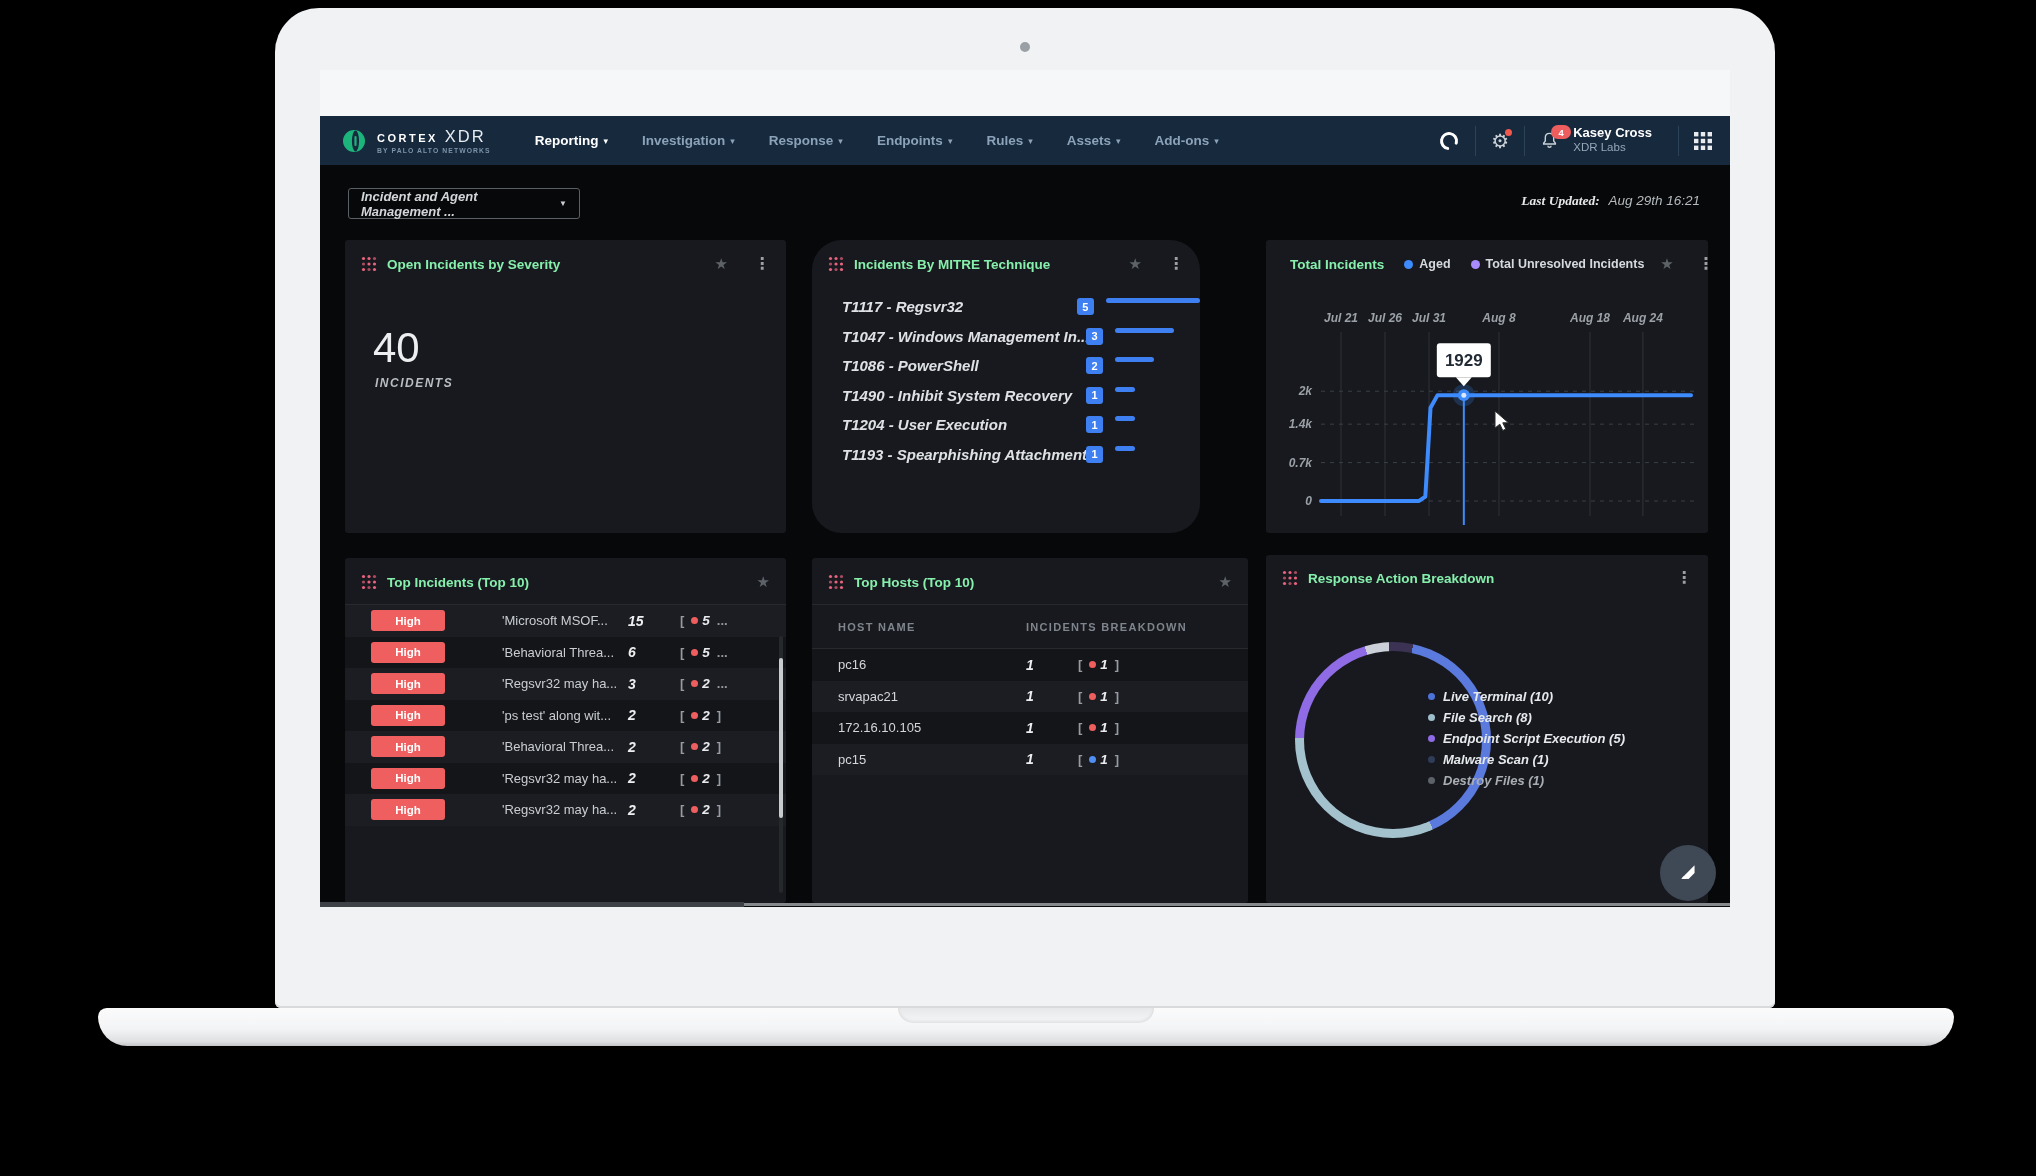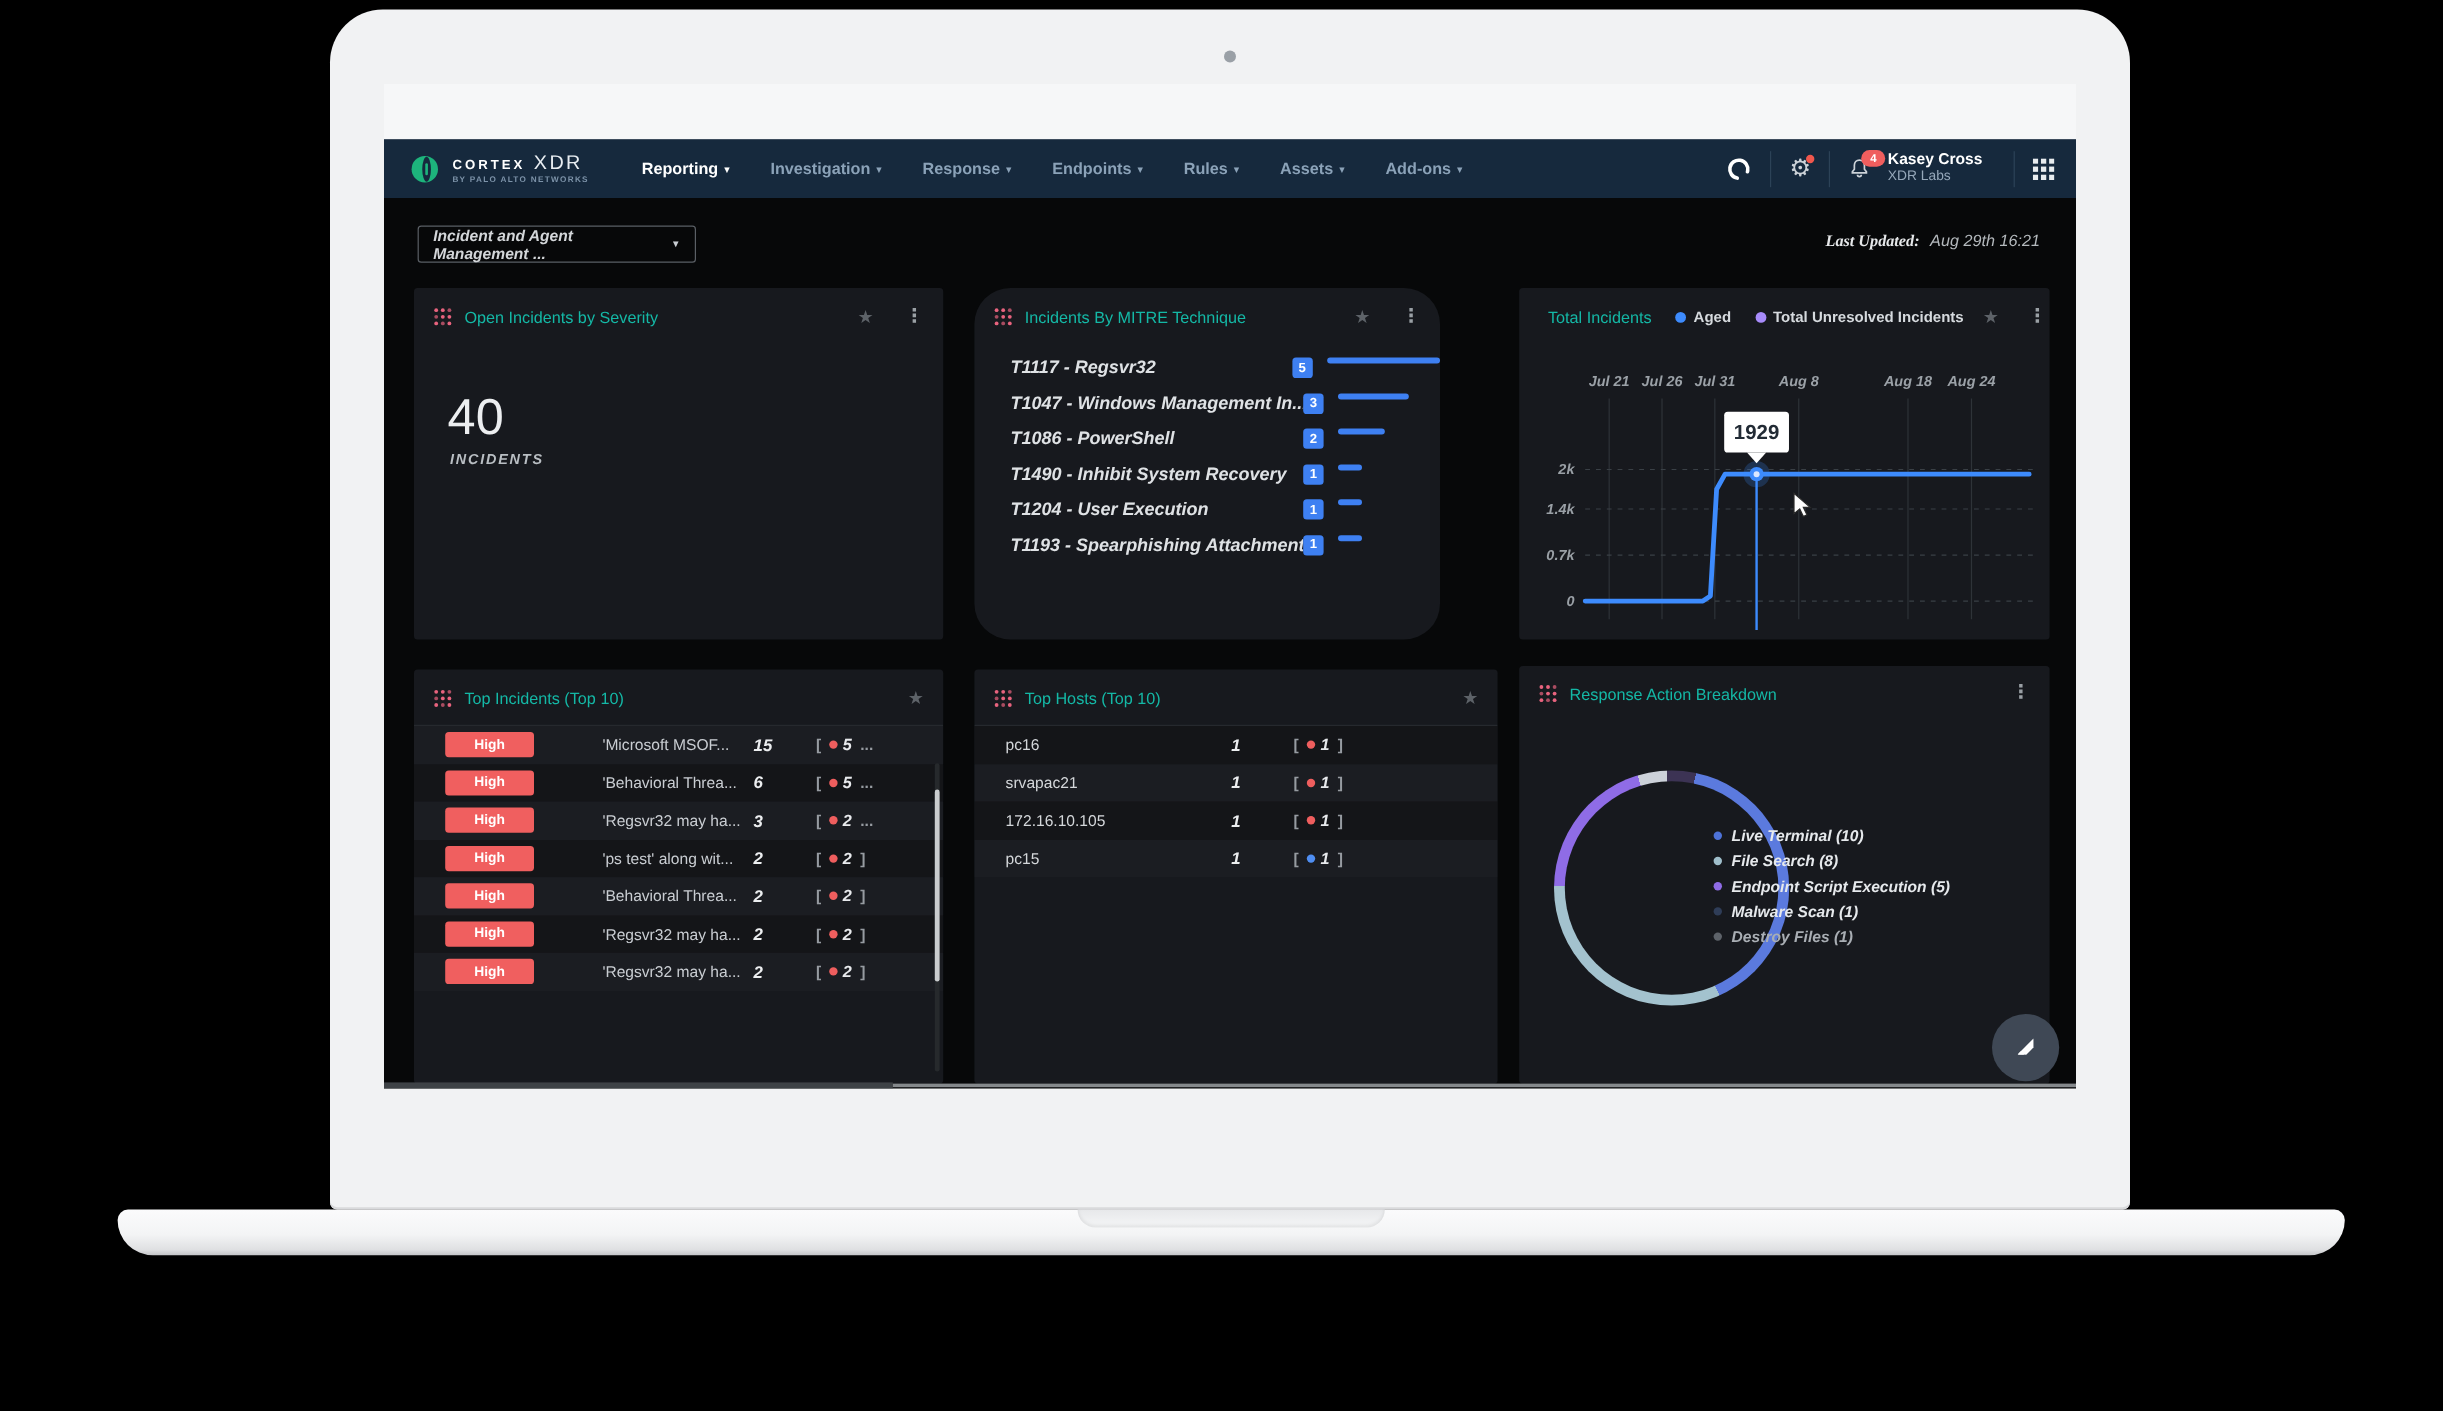--- a/index.html
+++ b/index.html
@@ -44,21 +44,21 @@
   .dash{position:absolute;left:0;top:95px;width:100%;height:742px;background:#070809;}
   .dd{position:absolute;left:28px;top:23px;width:232px;height:31px;border:1px solid #5a5f65;border-radius:3px;
     display:flex;align-items:center;justify-content:space-between;padding:0 12px;box-sizing:border-box;cursor:pointer;}
   .ddtext{font-style:italic;font-size:13px;color:#d3d6d9;font-weight:600;}
   .ddcaret{font-size:8px;color:#c9ced3;}
   .lastupd{position:absolute;top:28px;right:30px;font-size:13.5px;font-style:italic;}
   .lastupd .lab{font-weight:700;color:#e6e8ea;font-family:Liberation Serif, serif;}
   .lastupd .val{color:#b4b9bd;margin-left:5px;}
   .panel{position:absolute;background:#17191e;border-radius:3px;}
   .phead{display:flex;align-items:center;gap:10px;padding:15px 16px 0 16px;}
-  .ptitle{font-size:13.5px;font-weight:400;color:#14b8a6;white-space:nowrap;}
+  .ptitle{font-size:13.5px;font-weight:700;color:#86efac;white-space:nowrap;}
   .sp{flex:1;}
   .star{color:#5d6268;font-size:15px;cursor:pointer;}
   .kebab{color:#9aa0a5;font-size:16px;font-weight:700;cursor:pointer;margin-left:16px;line-height:.8;}
   
   .bignum{position:absolute;left:28px;top:84px;font-size:42px;font-weight:300;color:#eceef0;}
   .bignum-label{position:absolute;left:30px;top:136px;font-size:12px;font-style:italic;font-weight:700;
     letter-spacing:1.5px;color:#b9bec3;}
   .stats{position:absolute;left:17px;top:196px;display:flex;}
   .stat{border-left:1px solid #3a3f45;width:116px;padding:2px 0 8px 18px;}
   .stat .pct{font-size:26px;font-weight:400;}
@@ -434,20 +434,24 @@
                   <circle cx="2.5" cy="13.5" r="1.6"></circle>
                   <circle cx="8" cy="13.5" r="1.6" opacity=".7"></circle>
                   <circle cx="13.5" cy="13.5" r="1.6"></circle>
                 </g>
               </svg>
             <span class="ptitle">Top Hosts (Top 10)</span>
             <span class="sp"></span>
             <span class="star">★</span>
           </div>
           <div class="tdivider"></div>
+          <div class="thead">
+            <span class="c-host" style="color:#7f858c;">HOST NAME</span>
+            <span class="c-bk" style="color:#7f858c;">INCIDENTS BREAKDOWN</span>
+          </div>
           <div class="trow even">
             <span class="c-host">pc16</span>
             <span class="c-hcount">1</span>
             <span class="c-bk"><span>[</span><span class="dot" style="background: rgb(239, 94, 94);"></span><span class="bknum">1</span><span class="bkclose">]</span></span>
           </div>
           <div class="trow odd">
             <span class="c-host">srvapac21</span>
             <span class="c-hcount">1</span>
             <span class="c-bk"><span>[</span><span class="dot" style="background: rgb(239, 94, 94);"></span><span class="bknum">1</span><span class="bkclose">]</span></span>
           </div>

